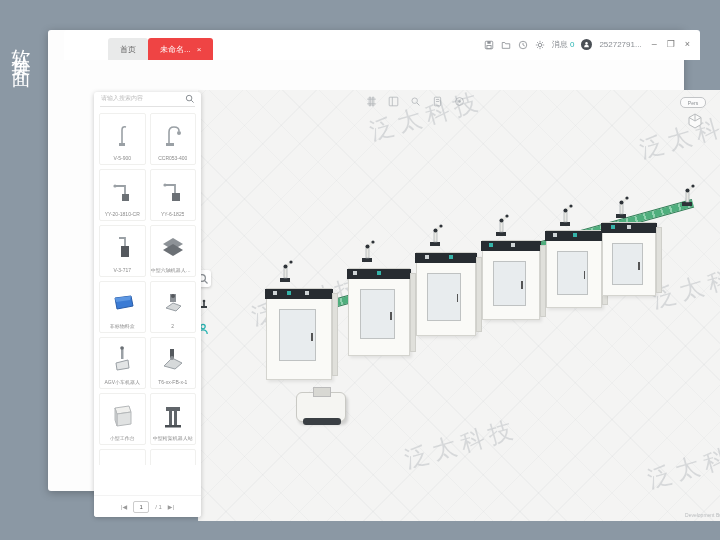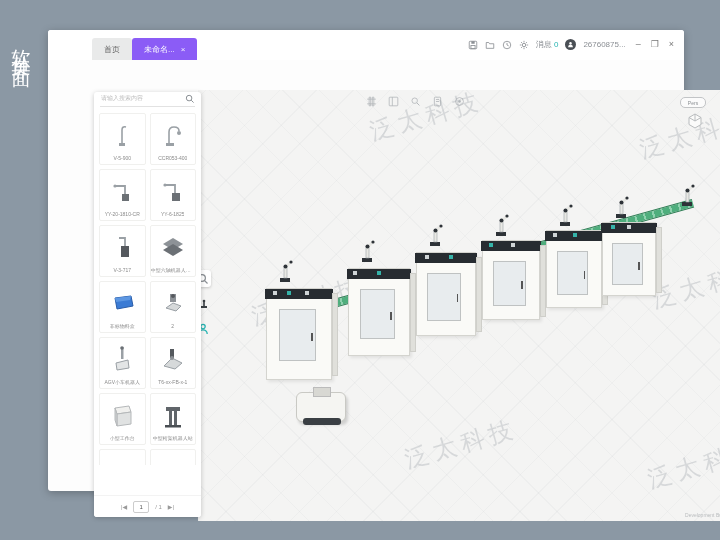--- a/index.html
+++ b/index.html
@@ -8,25 +8,25 @@
 
   
   .side-label { position:absolute; left:8px; top:34px; writing-mode:vertical-rl;
     color:#fff; font-size:19px; letter-spacing:7px; font-weight:500; }
 
   
   .window { position:absolute; left:48px; top:30px; width:636px; height:461px;
     background:#fdfdfd; border-radius:3px; box-shadow:0 2px 8px rgba(0,0,0,.25); }
 
   
-  .titlebar { position:absolute; left:0; top:0; width:100%; height:30px; background:#fff; border-radius:3px 3px 0 0; }
+  .titlebar { position:absolute; left:16px; top:0; width:100%; height:30px; background:#fff; border-radius:3px 3px 0 0; }
   .tabs { position:absolute; left:44px; top:8px; display:flex; }
   .tab { height:22px; padding:0 12px; display:flex; align-items:center; gap:6px;
     font-size:8px; color:#666; background:#e9eaea; border-radius:3px 3px 0 0; }
-  .tab.active { background:#8b5cf6; color:#fff; }
+  .tab.active { background:#ef4444; color:#fff; }
   .tab .close { font-size:8px; opacity:.9; cursor:pointer; }
   .tb-right { position:absolute; right:10px; top:9px; display:flex; align-items:center; gap:7px; }
   .tb-right svg { display:block; }
   .msg { font-size:8px; color:#8b8f94; }
   .msg b { color:#27b4b2; font-weight:normal; }
   .avatar { width:11px; height:11px; border-radius:50%; background:#4a4f55; display:flex; align-items:center; justify-content:center; }
   .phone { font-size:8px; color:#8b8f94; }
   .wctl { font-size:9px; color:#777; margin-left:3px; cursor:pointer; line-height:9px; }
 
   
@@ -140,21 +140,21 @@
           <circle cx="6" cy="6" r="2" fill="none" stroke="#8b8f94" stroke-width="1"></circle>
           <path d="M6 1v2 M6 9v2 M1 6h2 M9 6h2 M2.5 2.5l1.4 1.4 M8.1 8.1l1.4 1.4 M9.5 2.5L8.1 3.9 M3.9 8.1L2.5 9.5" stroke="#8b8f94" stroke-width="1"></path>
         </svg>
       <span class="msg"><span>消息</span> <b>0</b></span>
       <span class="avatar">
           <svg width="7" height="7" viewBox="0 0 10 10">
             <circle cx="5" cy="3.4" r="1.8" fill="#fff"></circle>
             <path d="M1.5 9 a3.5 3.5 0 0 1 7 0 z" fill="#fff"></path>
           </svg>
         </span>
-      <span class="phone">26760875...</span>
+      <span class="phone">25272791...</span>
       <span class="wctl">–</span>
       <span class="wctl">❐</span>
       <span class="wctl">×</span>
     </div>
   </div>
 
   <div class="canvas">
     <div class="wm" style="left:170px; top:10px;">泛太科技</div>
     <div class="wm" style="left:440px; top:28px;">泛太科技</div>
     <div class="wm" style="left:52px; top:195px;">泛太科技</div>

